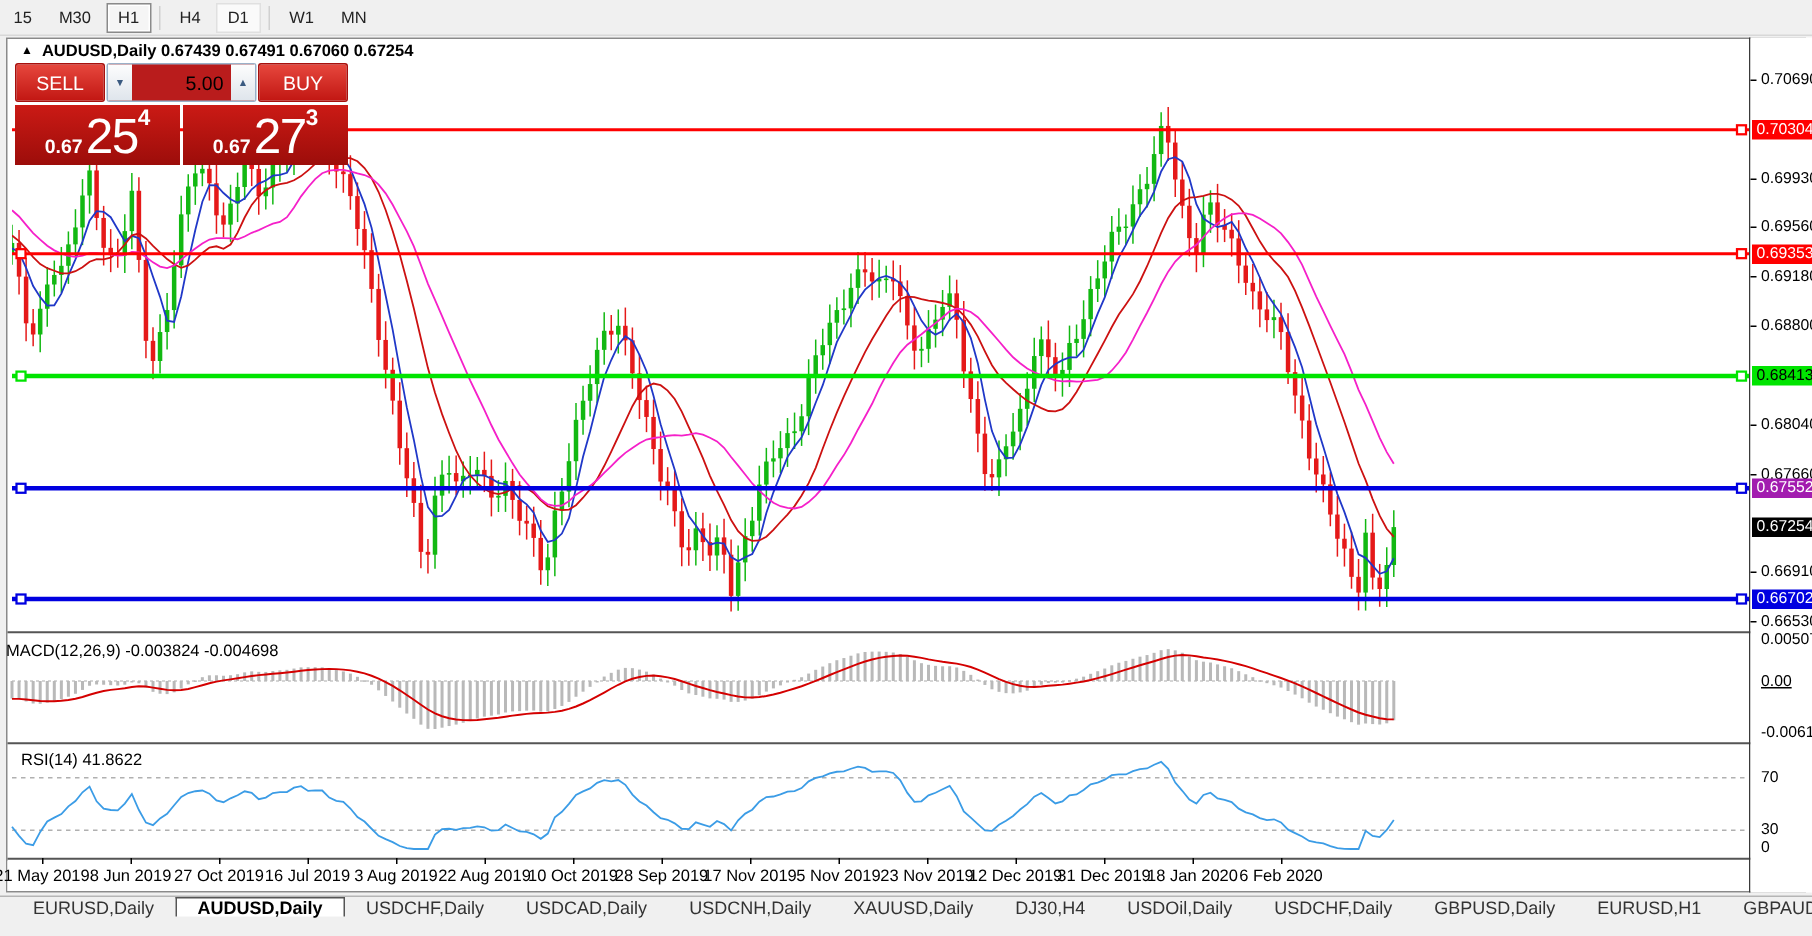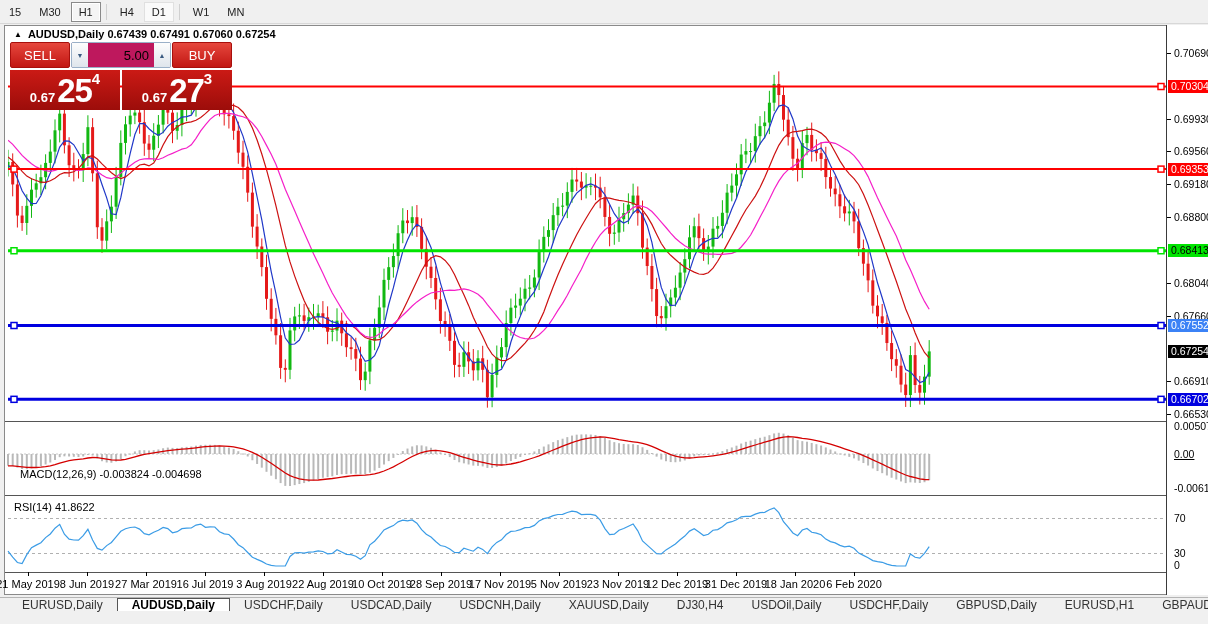--- a/index.html
+++ b/index.html
@@ -17,28 +17,28 @@
   #chart-window { position:absolute; left:4px; top:25px; width:1200px; height:570px; background:#fff; border:1px solid #8a8a8a; }
   #axis-divider { position:absolute; left:1166px; top:25px; width:1px; height:570px; background:#3a3a3a; }
   #chart-header { position:absolute; left:14px; top:28px; font-size:11px; font-weight:bold; color:#000;text-align:right; }
   #collapse-arrow { font-size:8px; margin-right:6px; position:relative; top:-1px; }
   svg#plot { position:absolute; left:0; top:0; }
 
   
   #trade-panel { position:absolute; left:10px; top:42px; width:222px; }
   #tp-row1 { display:flex; height:26px; }
   .tp-btn { width:60px; color:#fff; font-size:13px; display:flex; align-items:center; justify-content:center; background:linear-gradient(#e6473d,#c21713); border:1px solid #a80f0c; border-radius:2px; cursor:pointer; }
-  #tp-vol { flex:1; display:flex; border:1px solid #9ab0c8; background:#be185d; margin:0 1px; border-radius:2px; }
+  #tp-vol { flex:1; display:flex; border:1px solid #9ab0c8; background:#b91c1c; margin:0 1px; border-radius:2px; }
   .spin { width:16px; background:linear-gradient(#fdfdfd,#dfe5ec); display:flex; align-items:center; justify-content:center; font-size:7px; color:#3a5a80; cursor:pointer; }
   #vol-val { flex:1; display:flex; align-items:center; justify-content:flex-end; padding-right:5px; font-size:13px; }
   #tp-row2 { display:flex; margin-top:2px; }
   .px-box { width:110px; height:40px; background:linear-gradient(#cb1a15,#9c0d0a); color:#fff; display:flex; align-items:flex-end; justify-content:center; padding-bottom:4px; cursor:pointer; }
   .px-box + .px-box { margin-left:2px; }
   .px-pre { font-size:13px; font-weight:bold; margin-right:2px; line-height:17px; }
-  .px-big { font-size:33px; font-weight:bold; line-height:30px; letter-spacing:-1px; }
+  .px-big { font-size:33px; font-weight:normal; line-height:30px; letter-spacing:-1px; }
   .px-sup { font-size:15px; font-weight:bold; line-height:30px; position:relative; top:-12px; }
 
   
   #price-axis { position:absolute; left:1167px; top:25px; width:41px; height:570px; background:#fff; }
   .tick-label { position:absolute; left:7px; font-size:10.5px; color:#000; white-space:nowrap; }
   .tick-dash { position:absolute; left:0; width:4px; height:1px; background:#000; }
   .axis-badge { position:absolute; left:1px; width:40px; height:13px; font-size:10.5px; line-height:13px; padding-left:3px; white-space:nowrap; }
   .ind-label { position:absolute; left:7px; font-size:10.5px; }
 
   
@@ -720,21 +720,21 @@
       <span class="px-sup">4</span>
     </div>
     <div class="px-box">
       <span class="px-pre">0.67</span>
       <span class="px-big">27</span>
       <span class="px-sup">3</span>
     </div>
   </div>
 </div>
 
-<div class="panel-label" style="left:20px; top:428px;margin-top:40px;">MACD(12,26,9) -0.003824 -0.004698</div>
+<div class="panel-label" style="left:4px; top:428px;">MACD(12,26,9) -0.003824 -0.004698</div>
 <div class="panel-label" style="left:14px; top:501px;">RSI(14) 41.8622</div>
 
 <div id="price-axis">
     <div class="tick-dash" style="top: 28px;"></div>
     <div class="tick-label" style="top: 22px;">0.70690</div>
     <div class="tick-dash" style="top: 94.0009px;"></div>
     <div class="tick-label" style="top: 88.0009px;">0.69930</div>
     <div class="tick-dash" style="top: 126.133px;"></div>
     <div class="tick-label" style="top: 120.133px;">0.69560</div>
     <div class="tick-dash" style="top: 159.133px;"></div>
@@ -745,39 +745,39 @@
     <div class="tick-label" style="top: 252.135px;">0.68040</div>
     <div class="tick-dash" style="top: 291.135px;"></div>
     <div class="tick-label" style="top: 285.135px;">0.67660</div>
     <div class="tick-dash" style="top: 356.267px;"></div>
     <div class="tick-label" style="top: 350.267px;">0.66910</div>
     <div class="tick-dash" style="top: 389.268px;"></div>
     <div class="tick-label" style="top: 383.268px;">0.66530</div>
     <div class="axis-badge" style="top: 55.0215px; background: rgb(255, 0, 0); color: rgb(255, 255, 255);">0.70304</div>
     <div class="axis-badge" style="top: 137.609px; background: rgb(255, 0, 0); color: rgb(255, 255, 255);">0.69353</div>
     <div class="axis-badge" style="top: 219.242px; background: rgb(0, 228, 0); color: rgb(0, 0, 0);">0.68413</div>
-    <div class="axis-badge" style="top: 294.014px; background: #3b82f6; color: rgb(255, 255, 255);">0.67552</div>
+    <div class="axis-badge" style="top: 294.014px; background: #a21caf; color: rgb(255, 255, 255);">0.67552</div>
     <div class="axis-badge" style="top: 319.893px; background: rgb(0, 0, 0); color: rgb(255, 255, 255);">0.67254</div>
     <div class="axis-badge" style="top: 367.831px; background: rgb(0, 0, 224); color: rgb(255, 255, 255);">0.66702</div>
     <div class="ind-label" style="top: 394.955px;">0.005076</div>
     <div class="ind-label" style="top: 423px; text-decoration: underline;">0.00</div>
     <div class="ind-label" style="top: 456.923px;">-0.00614</div>
     <div class="ind-label" style="top: 469px; margin-left: 40px;">100</div>
     <div class="ind-label" style="top: 487px;">70</div>
     <div class="ind-label" style="top: 522px;">30</div>
     <div class="ind-label" style="top: 534px;">0</div>
   </div>
 
 <div id="date-axis">
     <div class="date-tick" style="left: 23px;"></div>
     <div class="date-label" style="left: 23px;">21 May 2019</div>
     <div class="date-tick" style="left: 82px;"></div>
     <div class="date-label" style="left: 82px;">8 Jun 2019</div>
     <div class="date-tick" style="left: 141px;"></div>
-    <div class="date-label" style="left: 141px;">27 Mar 2019</div>
+    <div class="date-label" style="left: 141px;">27 Oct 2019</div>
     <div class="date-tick" style="left: 200px;"></div>
     <div class="date-label" style="left: 200px;">16 Jul 2019</div>
     <div class="date-tick" style="left: 259px;"></div>
     <div class="date-label" style="left: 259px;">3 Aug 2019</div>
     <div class="date-tick" style="left: 318px;"></div>
     <div class="date-label" style="left: 318px;">22 Aug 2019</div>
     <div class="date-tick" style="left: 377px;"></div>
     <div class="date-label" style="left: 377px;">10 Oct 2019</div>
     <div class="date-tick" style="left: 436px;"></div>
     <div class="date-label" style="left: 436px;">28 Sep 2019</div>

